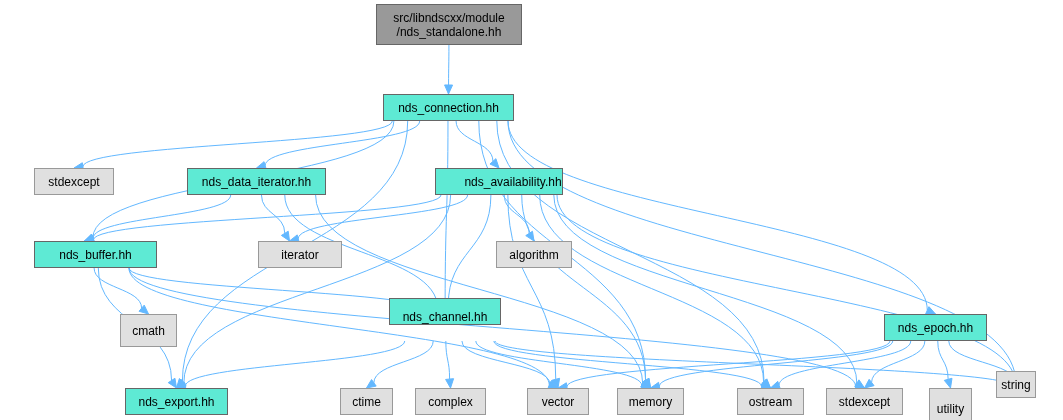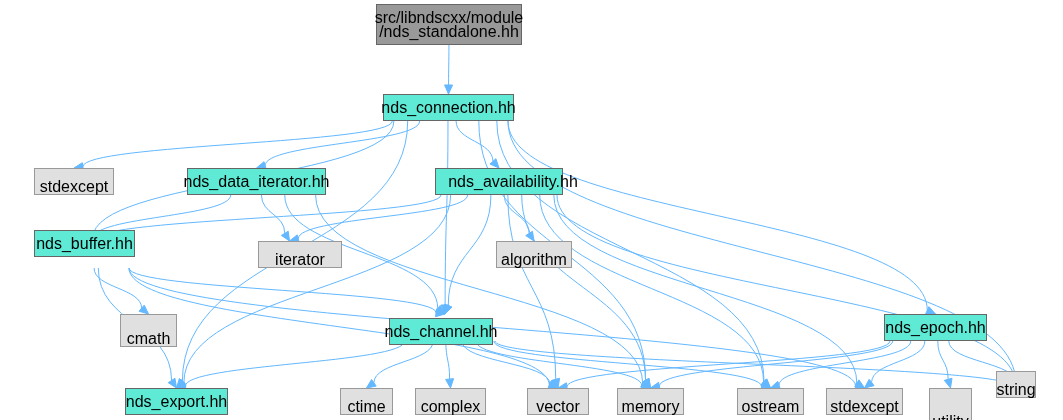--- a/index.html
+++ b/index.html
@@ -1,23 +1,23 @@
 <!DOCTYPE html>
 <html><head>
 <meta charset="utf-8">
 <style>
   html, body { margin: 0; padding: 0; background: #ffffff; }
   body { width: 1063px; height: 420px; position: relative; overflow: hidden;
          font-family: "Liberation Sans", sans-serif; }
   svg#graph { position: absolute; left: 0; top: 0; }
   .node { position: absolute; box-sizing: border-box; display: flex;
           align-items: center; justify-content: center; text-align: center;
-          font-size: 16px; color: #000; line-height: 14px; white-space: nowrap; }
+          font-size: 12px; color: #000; line-height: 14px; white-space: nowrap; }
   .node.project { background: #5eead4; border: 1px solid #666666; }
-  .node.system { background: #e0e0e0; border: 1px solid #999999; align-items: flex-end; }
+  .node.system { background: #e0e0e0; border: 1px solid #999999; }
   .node.root { background: #999999; border: 1px solid #666666; }
   .edge { fill: none; stroke: #63b8ff; stroke-width: 1; }
   .arrow { fill: #63b8ff; stroke: #63b8ff; }
 </style>
 </head>
 <body>
 
 <svg id="graph" width="1063" height="420" xmlns="http://www.w3.org/2000/svg">
     <path d="M448.925,45 C448.925,65.00016925586058 448.57805828841873,65.00016925586058 448.57805828841873,85.00033851172117" class="edge" stroke="#63b8ff"></path>
     <polygon points="448.5,94 444.5782087380726,84.96564593909062 452.5779078387649,85.03503108435171" class="arrow" fill="#63b8ff"></polygon>
@@ -116,33 +116,33 @@
 </div>
 <div class="node system" id="n-stdexcept" style="left:34px;top:168px;width:80px;height:27px;">
   <span>stdexcept</span>
 </div>
 <div class="node project" id="n-data_iterator" style="left:187px;top:168px;width:139px;height:27px;">
   <span>nds_data_iterator.hh</span>
 </div>
 <div class="node project" id="n-availability" style="left:435px;top:168px;width:128px;height:27px;padding-left:28px;">
   <span>nds_availability.hh</span>
 </div>
-<div class="node project" id="n-buffer" style="left:34px;top:230px;width:101px;height:27px;">
+<div class="node project" id="n-buffer" style="left:34px;top:241px;width:123px;height:27px;">
   <span>nds_buffer.hh</span>
 </div>
 <div class="node system" id="n-iterator" style="left:258px;top:241px;width:84px;height:27px;">
   <span>iterator</span>
 </div>
 <div class="node system" id="n-algorithm" style="left:496px;top:241px;width:76px;height:27px;">
   <span>algorithm</span>
 </div>
 <div class="node system" id="n-cmath" style="left:120px;top:314px;width:57px;height:33px;">
   <span>cmath</span>
 </div>
-<div class="node project" id="n-channel" style="left:389px;top:318px;width:104px;height:27px;">
+<div class="node project" id="n-channel" style="left:389px;top:298px;width:112px;height:27px;align-items:flex-end;">
   <span>nds_channel.hh</span>
 </div>
 <div class="node project" id="n-epoch" style="left:884px;top:314px;width:103px;height:27px;">
   <span>nds_epoch.hh</span>
 </div>
 <div class="node project" id="n-export" style="left:125px;top:388px;width:103px;height:27px;">
   <span>nds_export.hh</span>
 </div>
 <div class="node system" id="n-ctime" style="left:340px;top:388px;width:53px;height:27px;">
   <span>ctime</span>

